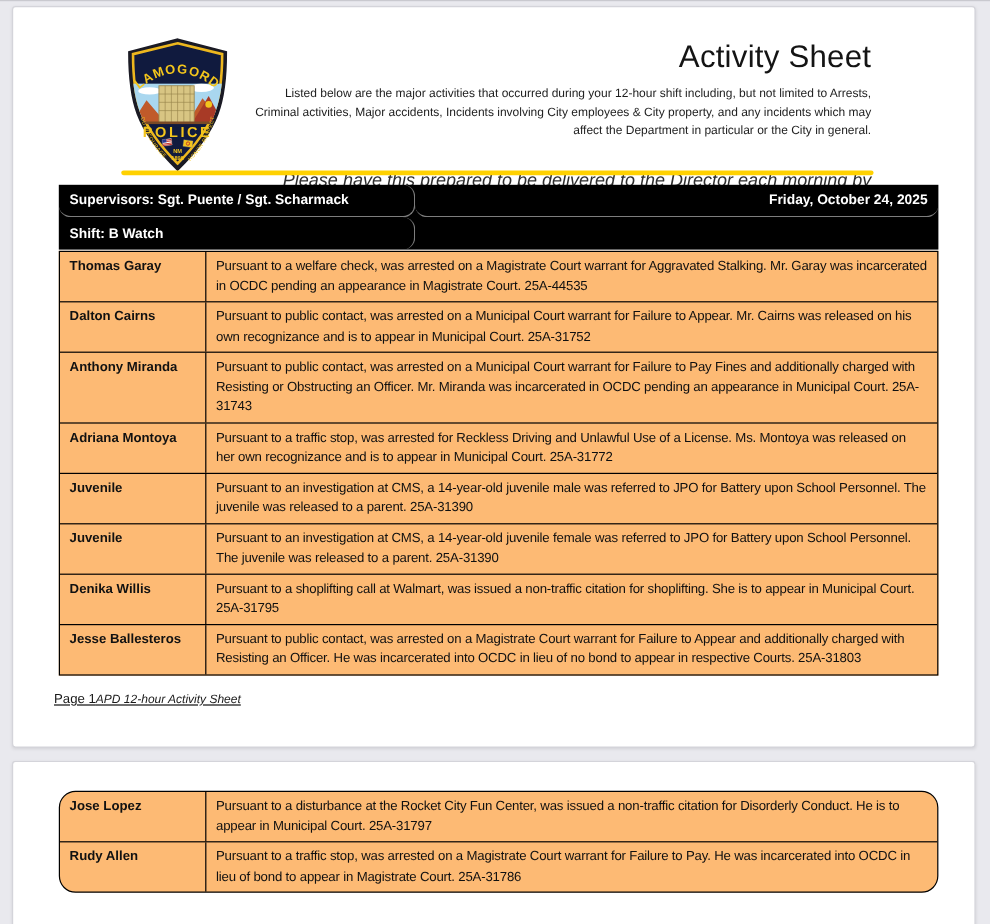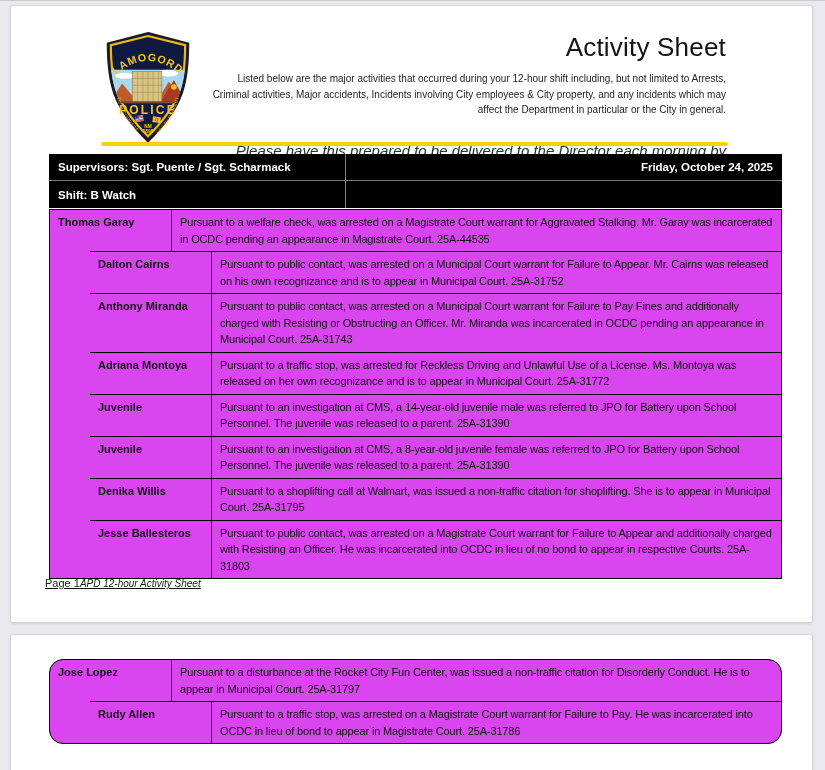--- a/index.html
+++ b/index.html
@@ -25,34 +25,34 @@
   .note-italic{font-size:15px;font-style:italic;color:#2e2e2e;margin:0 0 9px;}
   .note-bold{font-size:12.5px;font-weight:bold;color:#101010;margin:0;}
   .yellow-rule{position:absolute;left:90px;top:136px;width:627px;height:4px;border-radius:2px;}
 
   
   .info-bar{
     position:absolute;left:38px;top:148px;width:733px;height:54px;background:#000;
     display:grid;grid-template-columns:297px 1fr;grid-template-rows:27px 27px;
     color:#fff;font-weight:bold;font-size:11.5px;
   }
-  .info-bar .cell{display:flex;align-items:center;padding:0 9px;box-sizing:border-box;}
+  .info-bar .cell{display:flex;align-items:center;padding:0 9px;box-sizing:border-box;border-radius:10px;}
   .cell-sup{border-right:1px solid #7d7d7d;border-bottom:1px solid #7d7d7d;}
   .cell-date{justify-content:flex-end;border-bottom:1px solid #7d7d7d;}
   .cell-shift{border-right:1px solid #7d7d7d;}
 
   
   .atable{
     position:absolute;left:38px;width:733px;border:1.5px solid #000;
-    box-sizing:border-box;background:#d946ef;
+    box-sizing:border-box;background:#fdba74;
   }
   .atable-p1{top:203px;}
   .atable-p2{top:24px;border-radius:14px;}
   .arow{display:flex;}
-  .arow + .arow{border-top:1px solid #000;margin-left:40px;}
+  .arow + .arow{border-top:1px solid #000;}
   .cell-name{
     flex:none;width:122px;box-sizing:border-box;border-right:1px solid #000;
     padding:4px 8px;font-weight:bold;font-size:11px;line-height:1.5;
   }
   .cell-desc{
     flex:1;padding:4px 8px;font-size:11px;line-height:1.5;letter-spacing:-.15px;color:#101010;
   }
 
   
   .page-footer{
@@ -155,21 +155,21 @@
           <div class="cell-desc">Pursuant to a traffic stop, was arrested for Reckless Driving and Unlawful Use of a License. Ms. Montoya was released on her own recognizance and is to appear in Municipal Court. 25A-31772</div>
         </div>
 
         <div class="arow">
           <div class="cell-name">Juvenile</div>
           <div class="cell-desc">Pursuant to an investigation at CMS, a 14-year-old juvenile male was referred to JPO for Battery upon School Personnel. The juvenile was released to a parent. 25A-31390</div>
         </div>
 
         <div class="arow">
           <div class="cell-name">Juvenile</div>
-          <div class="cell-desc">Pursuant to an investigation at CMS, a 8-year-old juvenile female was referred to JPO for Battery upon School Personnel. The juvenile was released to a parent. 25A-31390</div>
+          <div class="cell-desc">Pursuant to an investigation at CMS, a 14-year-old juvenile female was referred to JPO for Battery upon School Personnel. The juvenile was released to a parent. 25A-31390</div>
         </div>
 
         <div class="arow">
           <div class="cell-name">Denika Willis</div>
           <div class="cell-desc">Pursuant to a shoplifting call at Walmart, was issued a non-traffic citation for shoplifting. She is to appear in Municipal Court. 25A-31795</div>
         </div>
 
         <div class="arow">
           <div class="cell-name">Jesse Ballesteros</div>
           <div class="cell-desc">Pursuant to public contact, was arrested on a Magistrate Court warrant for Failure to Appear and additionally charged with Resisting an Officer. He was incarcerated into OCDC in lieu of no bond to appear in respective Courts. 25A-31803</div>

